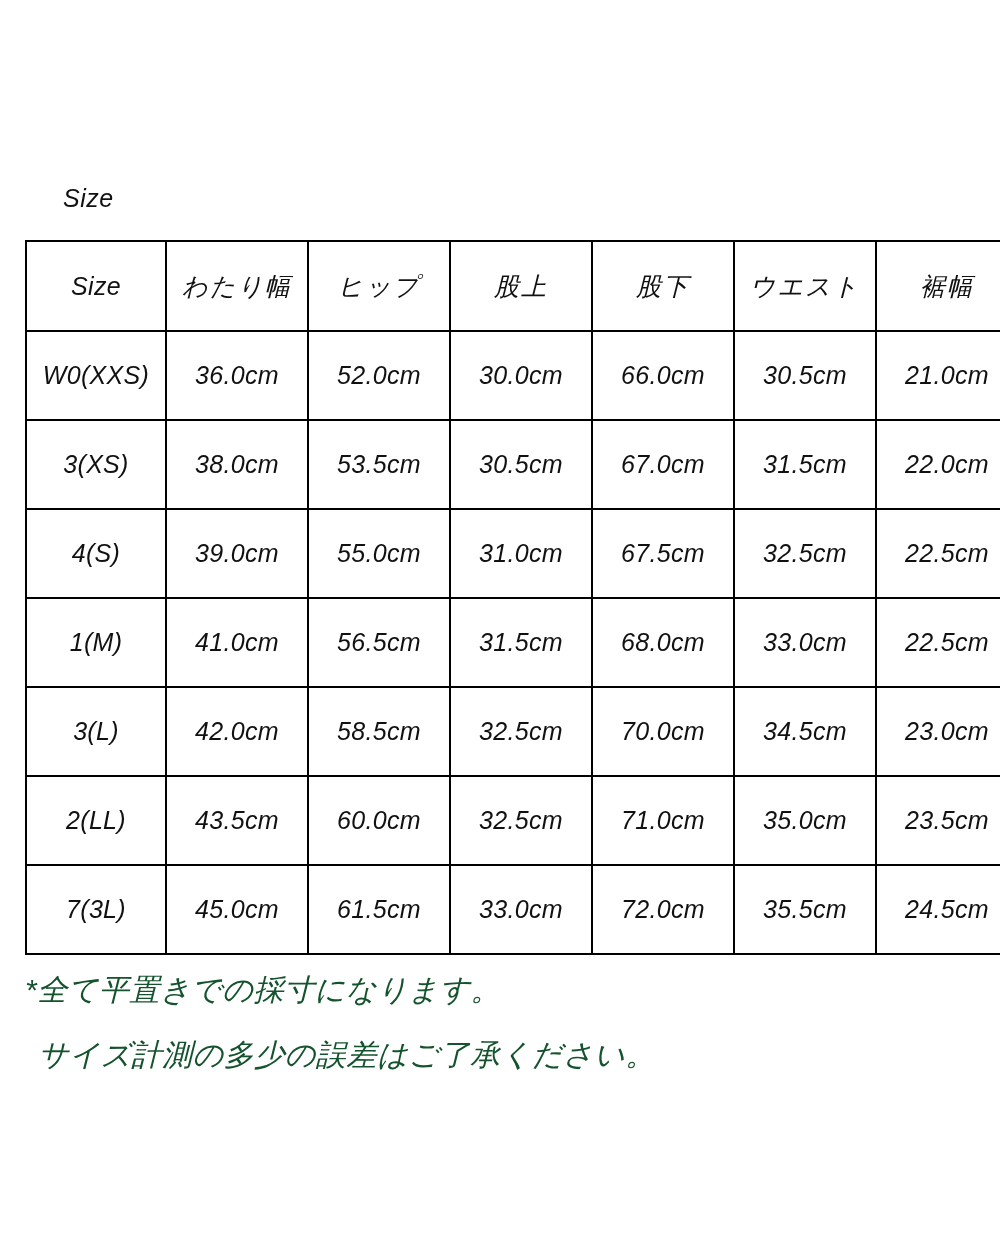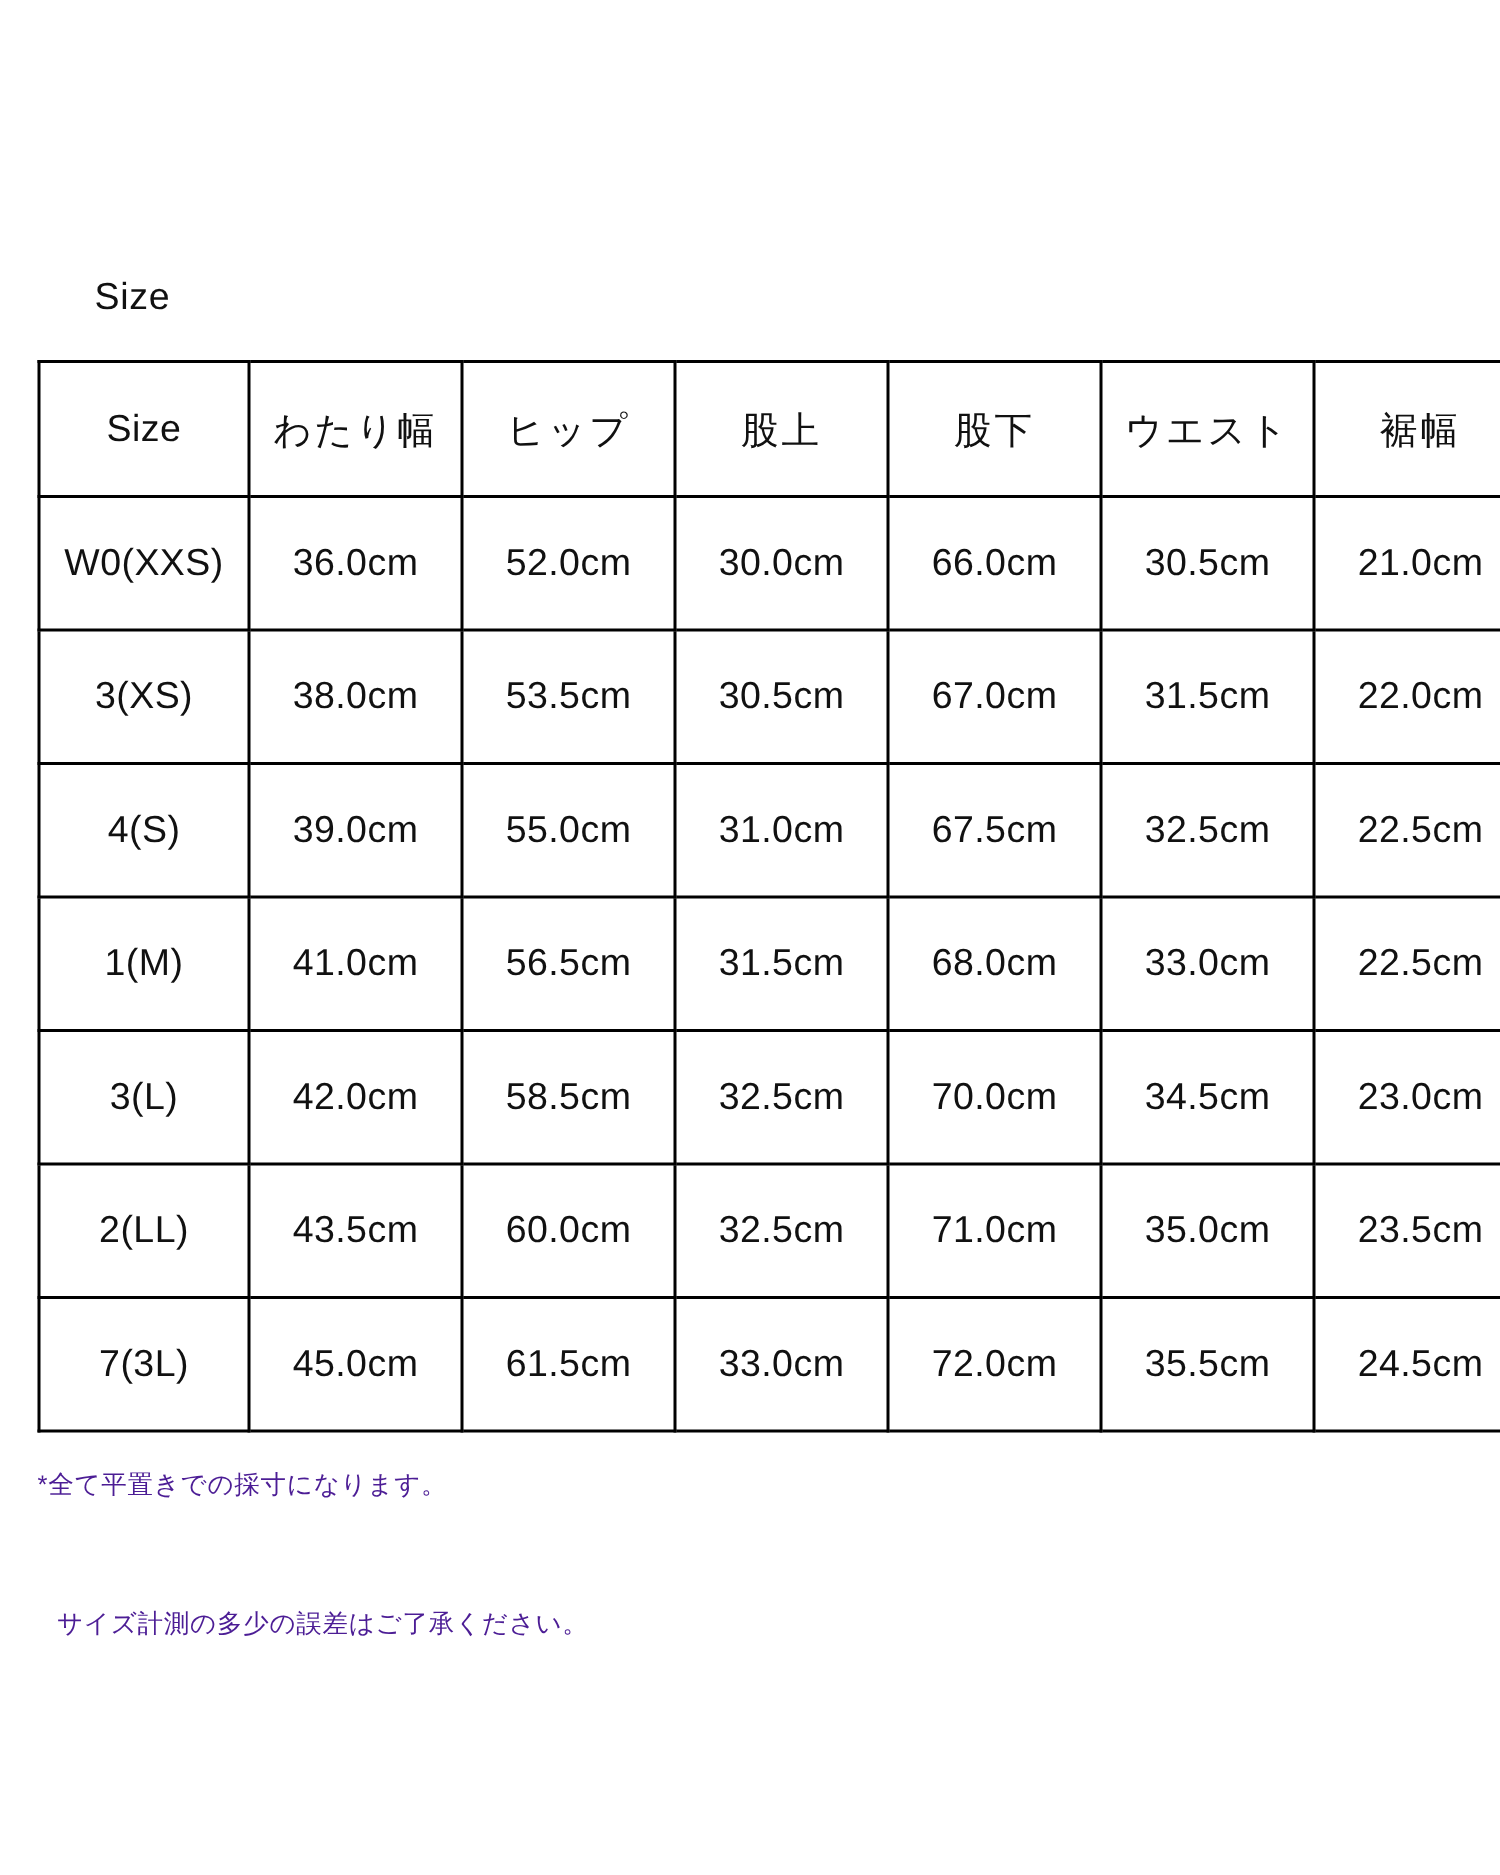--- a/index.html
+++ b/index.html
@@ -14,20 +14,21 @@
     color: #111111;
     position: relative;
     overflow: hidden;
   }
   .page {
     position: absolute;
     left: 0;
     top: 0;
     width: 864px;
     height: 1250px;
+    font-style: italic;
   }
   .size-caption {
     position: absolute;
     left: 63px;
     top: 183px;
     font-size: 25px;
     line-height: 30px;
     color: #111111;
     letter-spacing: 0.5px;
   }
@@ -61,32 +62,32 @@
     letter-spacing: 0.3px;
   }
   table.size-table td.first-col {
     width: 134px;
   }
   table.size-table td.dcol {
     width: 136px;
   }
   .note {
     position: absolute;
-    font-size: 17px;
-    color: #4c1d95;
+    font-size: 30px;
+    color: #14532d;
     letter-spacing: 0.5px;
     line-height: 30px;
   }
   .note-1 {
     left: 25px;
     top: 975px;
   }
   .note-2 {
     left: 38px;
-    top: 1068px;
+    top: 1040px;
   }
 </style>
 </head>
 <body>
 
 <div class="page">
 
   <div class="size-caption">Size</div>
 
   <div class="table-wrap">

